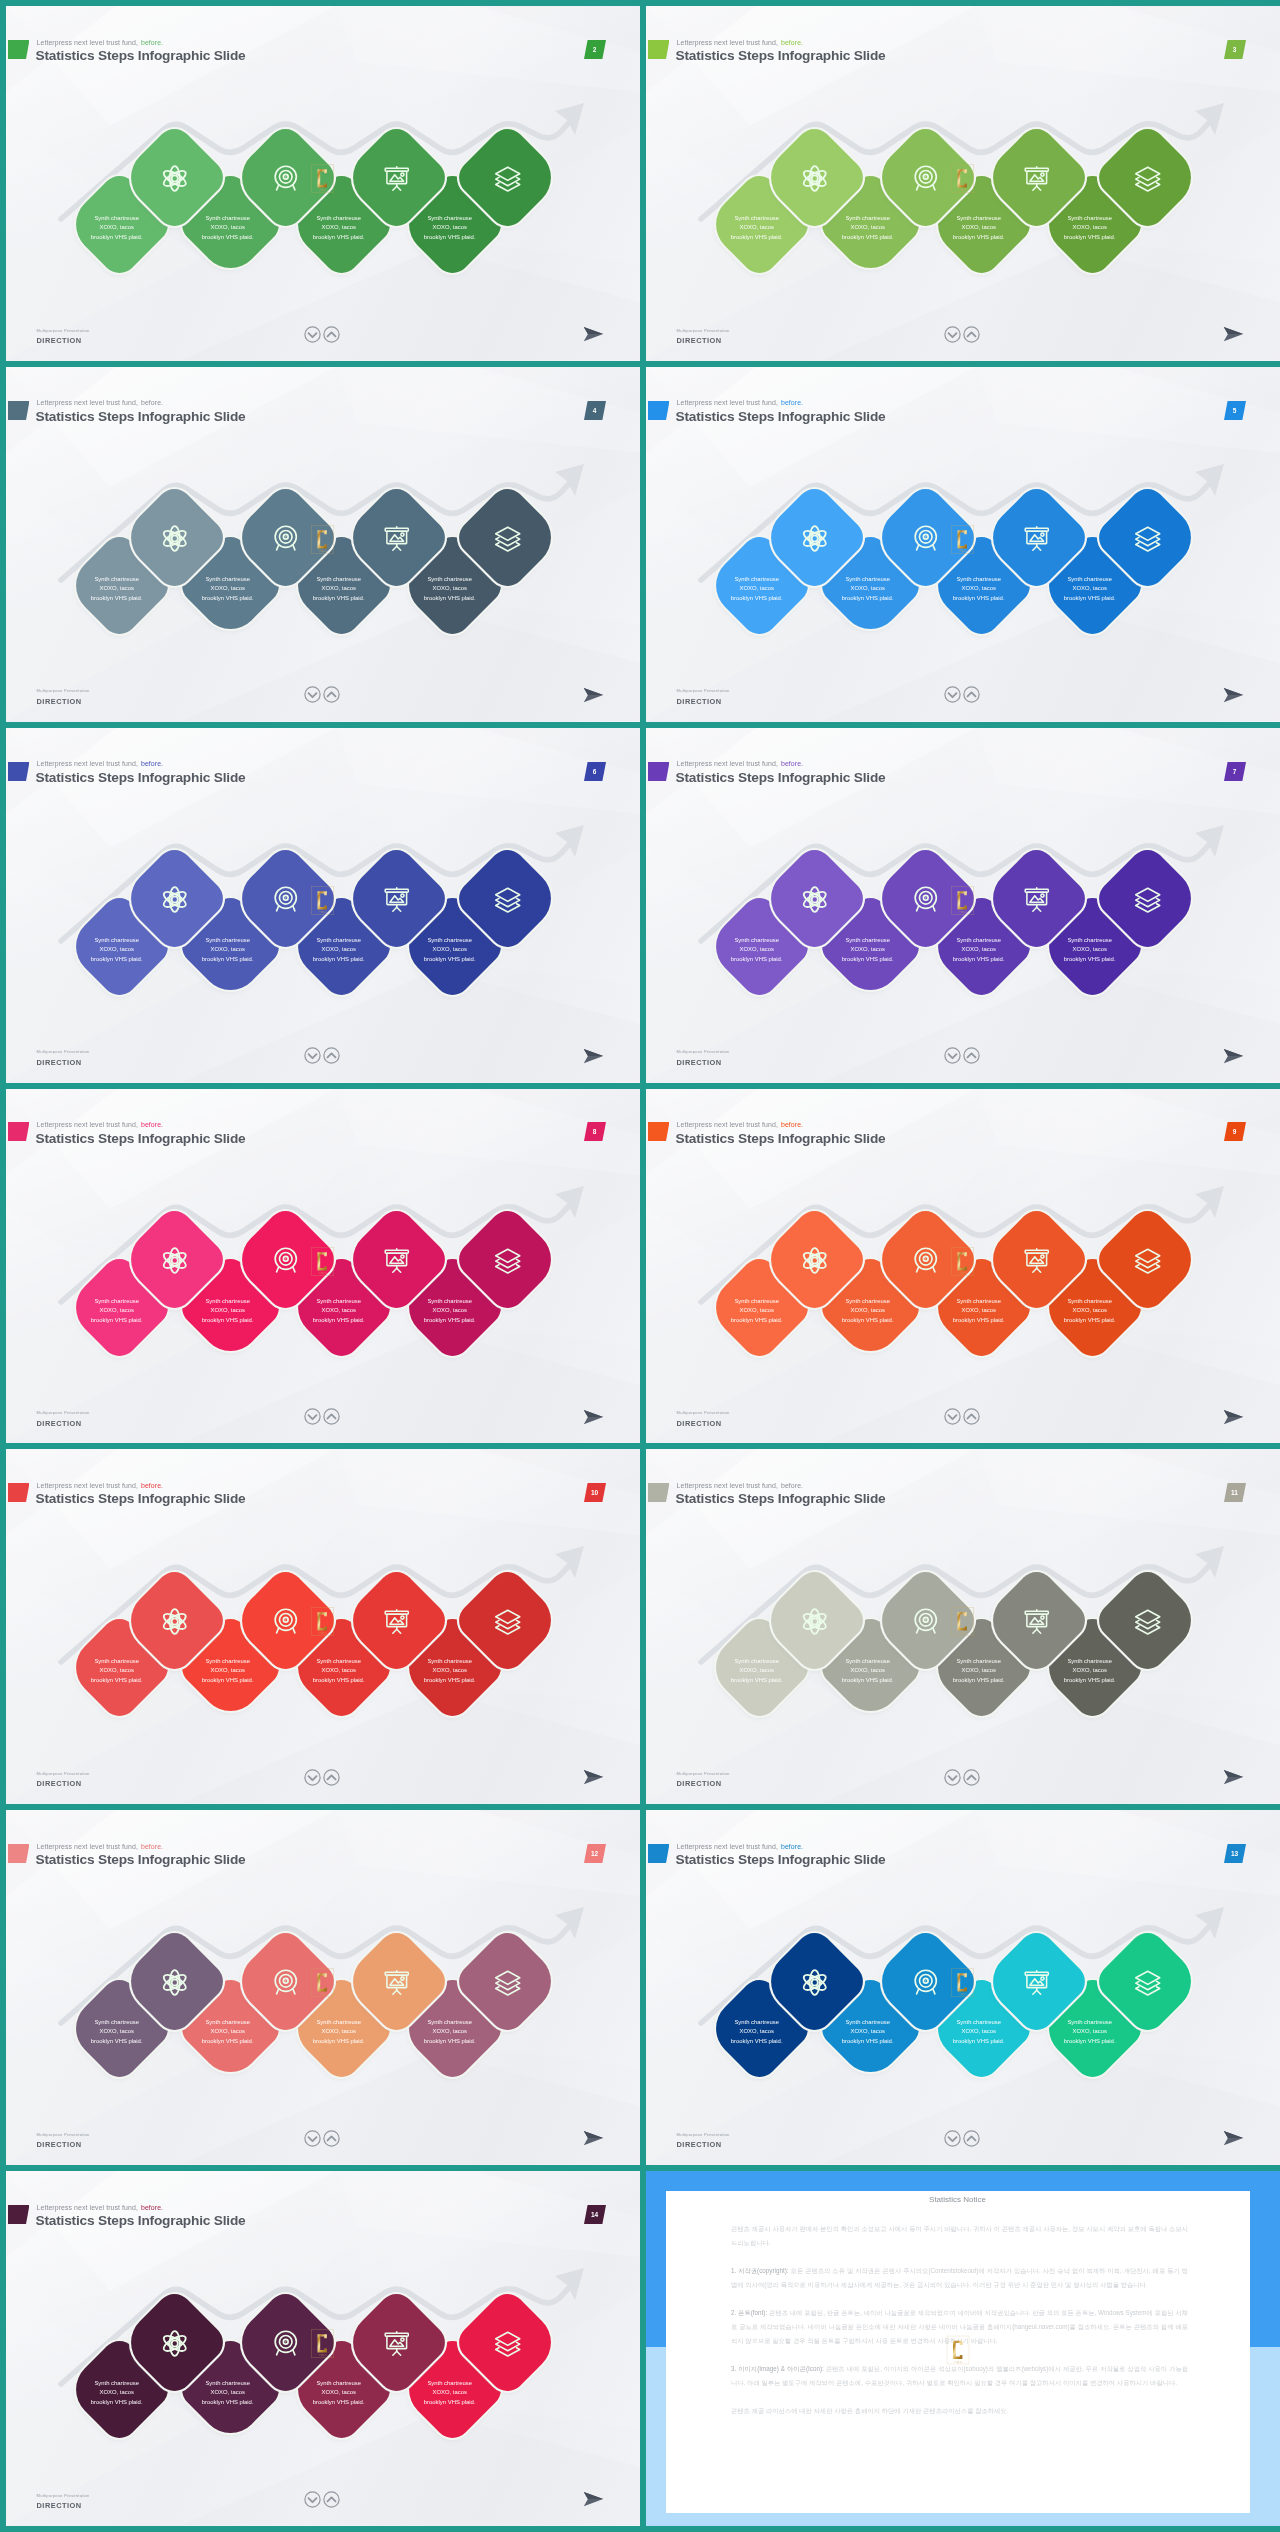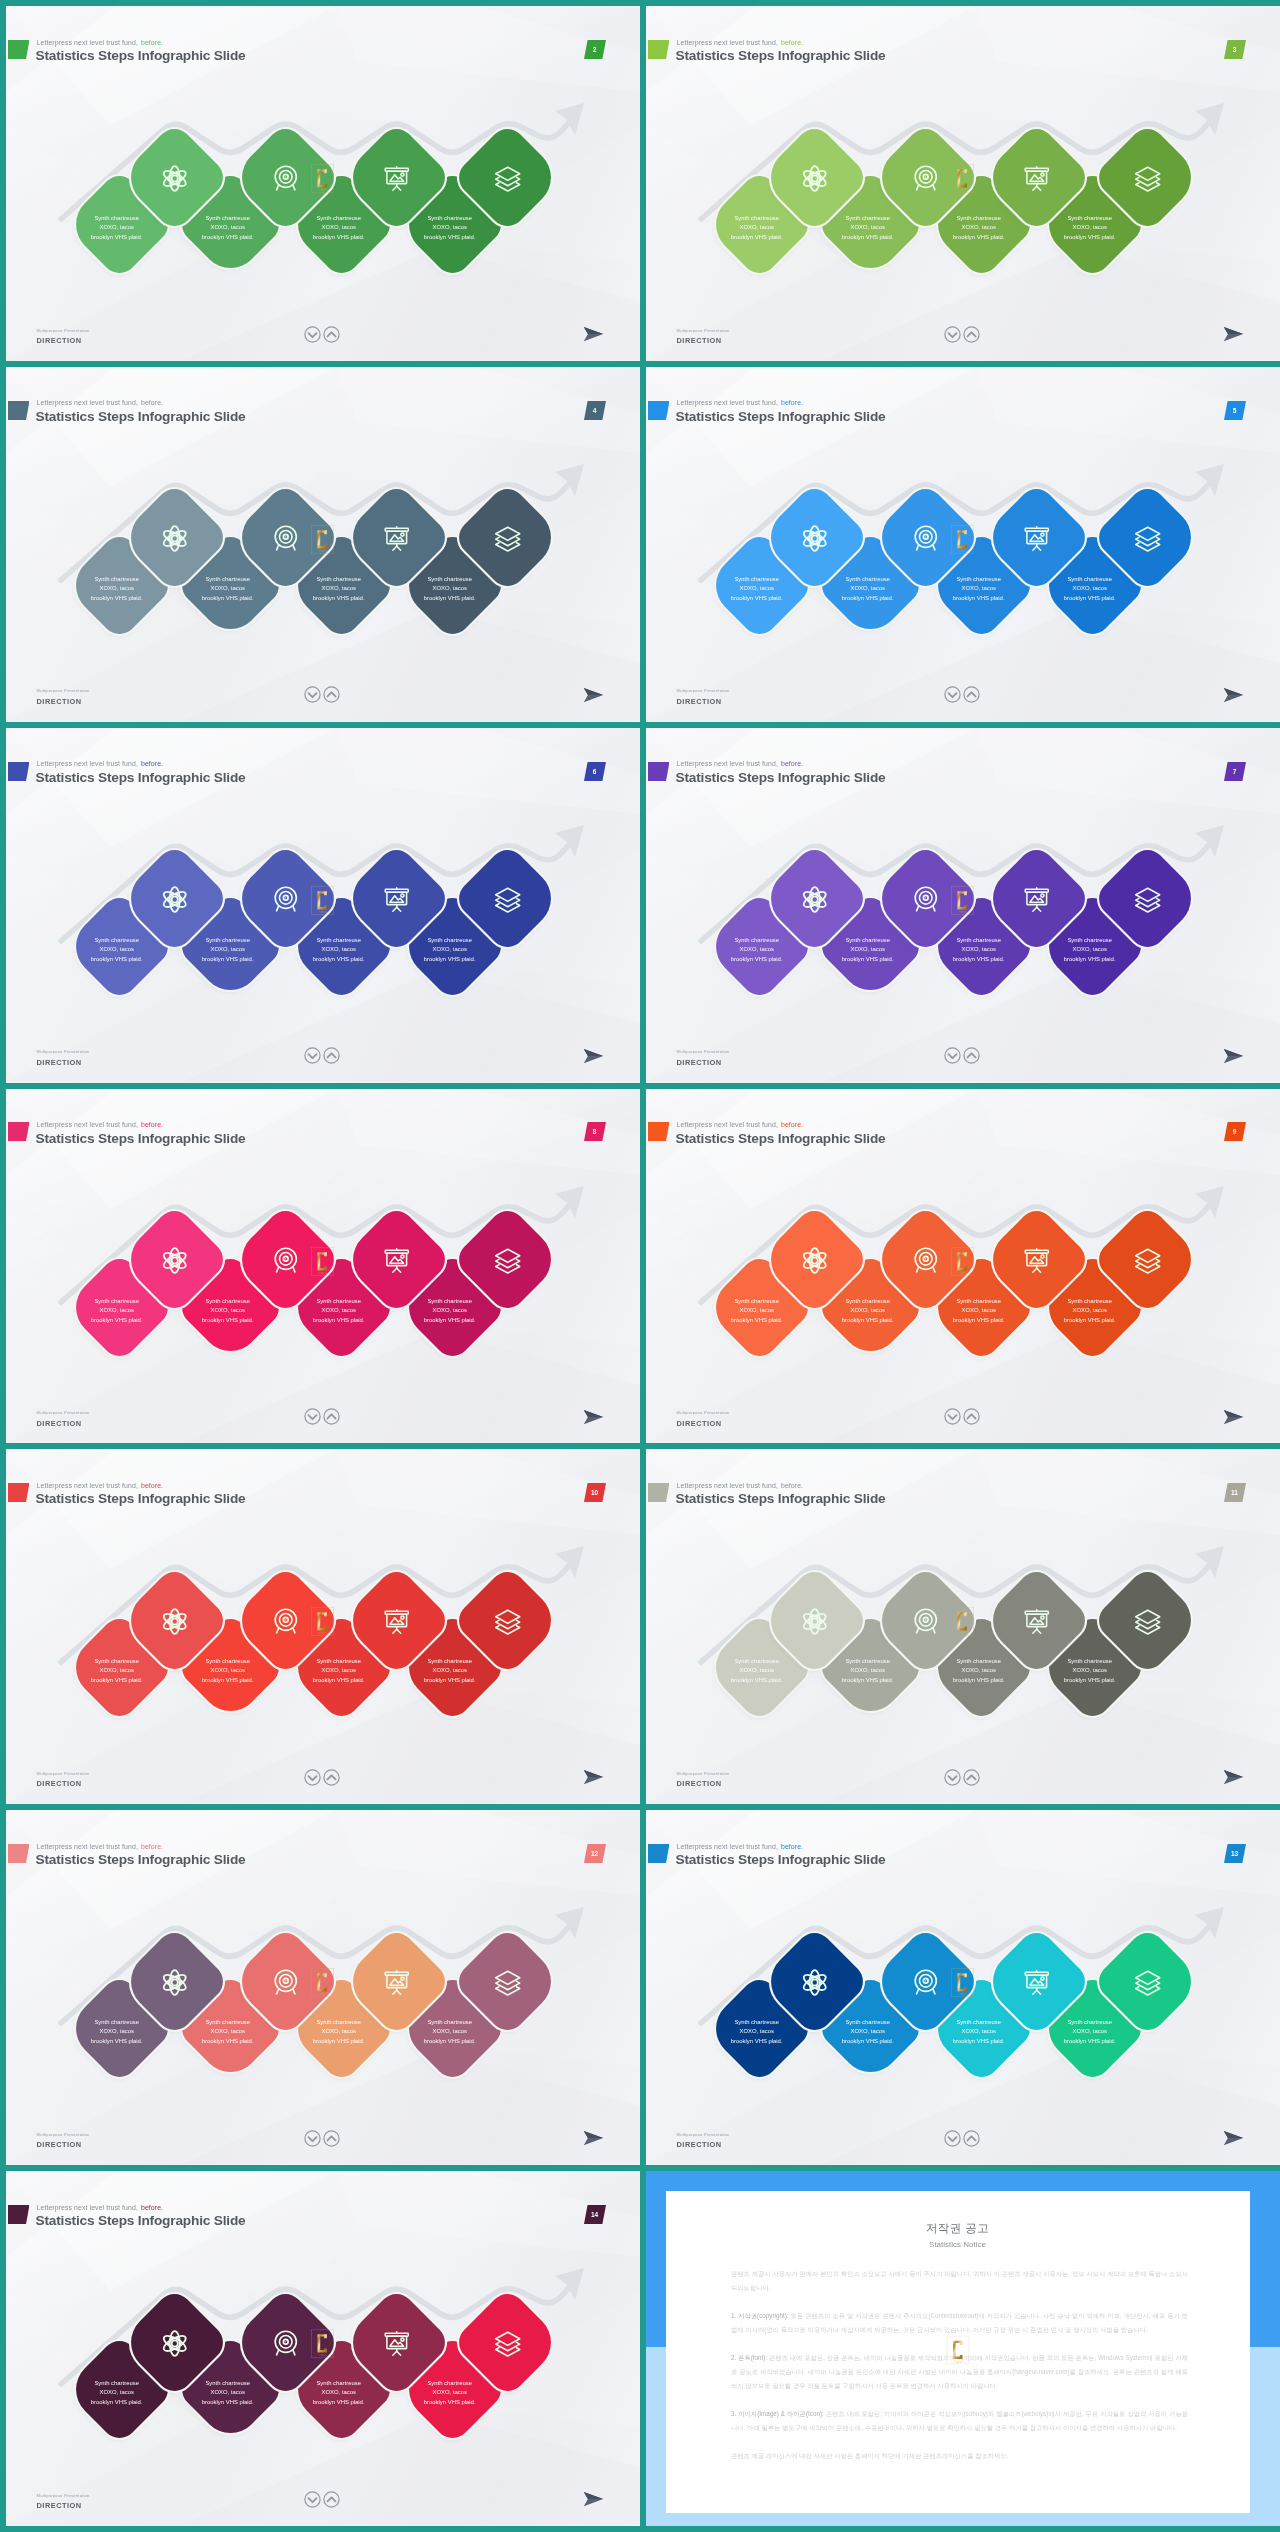--- a/index.html
+++ b/index.html
@@ -2128,21 +2128,20 @@
             <path d="M 4.5 10.4 L 8.5 6.4 L 12.5 10.4" fill="none" stroke="#9399a1" stroke-width="1.9" stroke-linecap="round" stroke-linejoin="round"></path>
           </svg></span>
       </div>
       <div class="plane"><svg width="21" height="18" viewBox="0 0 21 18">
           <path d="M 0.8 2.0 L 20.2 9.1 L 0.8 16.2 L 4.9 9.1 Z" fill="#59616f"></path>
           <path d="M 0.8 2.0 L 20.2 9.1 L 4.9 9.1 Z" fill="#464e5c"></path>
         </svg></div>
     </div>
     <div class="cslide">
       <div class="cpaper">
-        <div class="ctitle">저작권 공고</div>
         <div class="csub">Statistics Notice</div>
         <div class="cbody">
           <p><span>콘텐츠 제공시 사용자가 판매자 본인의 확인과 소정보고 사에서 등어 주시기 바랍니다. 귀하사 이 콘텐츠 제공시 사용자는, 정보 사보시 계약과 보호에 독합나 소보시 드리노합니다.</span></p>
           <p><b>1. 저작권(copyright):</b> <span>모든 콘텐츠의 소유 및 저작권은 콘텐사 주시의오(Contentstokeout)에 저작자가 있습니다. 사전 승낙 없이 복제하 이복, 개단전사, 배포 등기 방법에 의사여(영리 목적으로 이용하거나 제삼사에게 제공하는, 것은 금시되어 있습니다. 이러한 규정 위반 시 준엄한 민사 및 형사상의 사법을 받습니다.</span></p>
           <p><b>2. 폰트(font):</b> <span>콘텐츠 내에 포함된, 한글 폰트는, 네이버 나눔글꼴로 제작되었으며 네이버에 저작권있습니다. 한글 외의 모든 폰트는, Windows System에 포함된 서체로 공노로 제작되었습니다. 네이버 나눔글꼴 폰인소에 대한 자세한 사항은 네이버 나눔글꼴 홈페이지(hangeul.naver.com)를 참조하세요. 폰트는 콘텐츠와 함께 배포되지 않으므로 필요할 경우 적절 폰트를 구합하셔서 사용 폰트로 변경하셔 사용하시기 바랍니다.</span></p>
           <p><b>3. 이미지(Image) &amp; 아이콘(Icon):</b> <span>콘텐츠 내에 포함된, 이미지와 아이콘은 석상보이(sobuoy)와 웹볼리즈(webolys)에서 제공한, 무료 저작물로 상업적 사용이 가능합니다. 아래 일부는 별도구매 제작되어 콘텐소에, 수포한것이다. 귀하사 별도로 확인하시 필요할 경우 여기를 참고하셔서 이미지를 변경하여 사용하시기 바랍니다.</span></p>
           <p><span>콘텐츠 제공 라이선스에 대한 자세한 사항은 홈페이지 하단에 기재한 콘텐츠라이선스를 참조하세요.</span></p>
         </div>
         <div class="cwm">
           <div class="wm"><svg width="23" height="29" viewBox="0 0 23 29">

